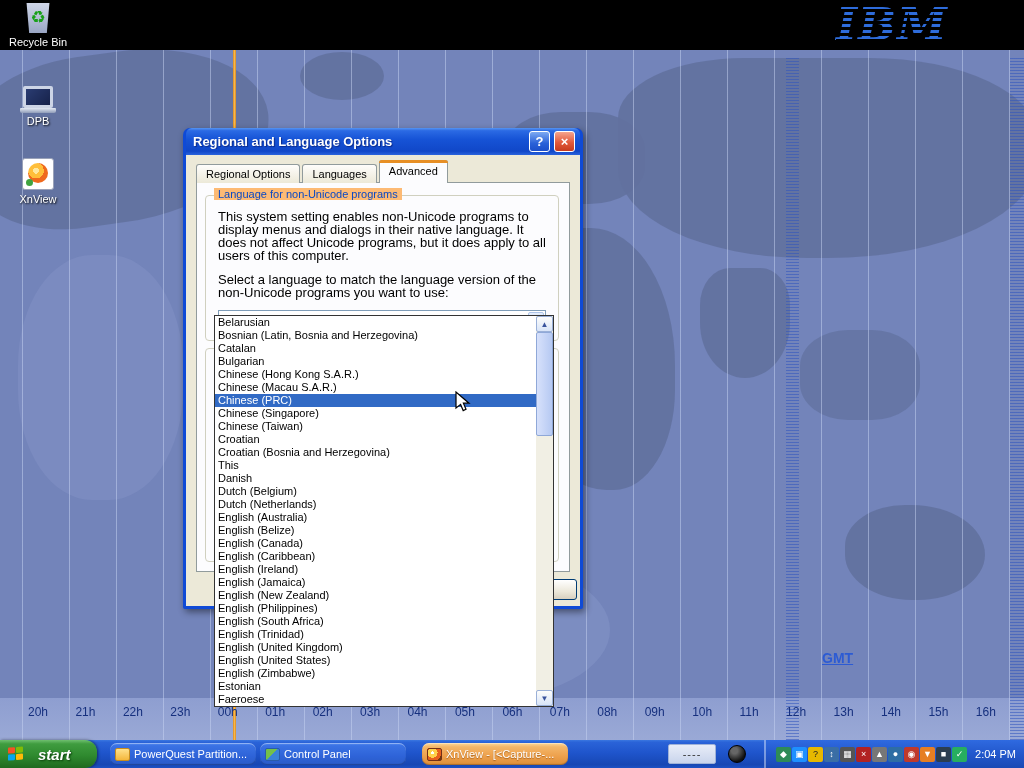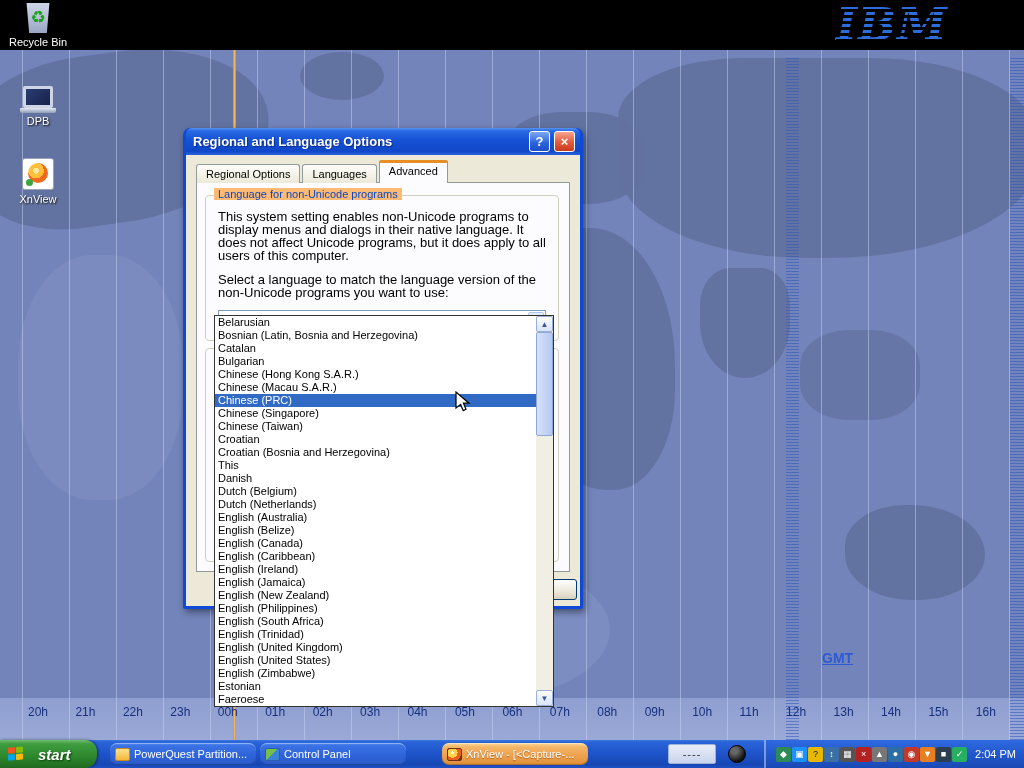--- a/index.html
+++ b/index.html
@@ -138,21 +138,21 @@
   .flag i:nth-child(2){background:#81bc06;}
   .flag i:nth-child(3){background:#05a6f0;}
   .flag i:nth-child(4){background:#ffba08;}
   .task-btns{display:flex;align-items:center;}
   .task-btn{height:22px;width:146px;margin-left:4px;flex:none;display:flex;align-items:center;gap:4px;
     padding:0 5px;box-sizing:border-box;border-radius:7px;color:#fff;font-size:11px;
     white-space:nowrap;overflow:hidden;
     background:linear-gradient(180deg,#5a8ef0 0%,#3a72e4 12%,#2e63d8 60%,#2a5bc8 100%);
     box-shadow:inset 0 1px 0 rgba(255,255,255,.35), inset 0 -1px 1px rgba(0,0,0,.25);}
   .task-btn:nth-of-type(1){margin-left:13px;}
-  .task-btn:nth-of-type(3){margin-left:36px;}
+  .task-btn:nth-of-type(3){margin-left:16px;}
   .task-btn.attention{background:linear-gradient(180deg,#fbd89a 0%,#f4b668 18%,#eda04c 60%,#e08f38 100%);
     text-shadow:0 1px 1px rgba(120,60,0,.6);}
   .tb-ic{width:15px;height:13px;flex:none;border-radius:2px;box-sizing:border-box;}
   .ic-folder{background:linear-gradient(180deg,#ffe08a,#f4b73c);border:1px solid #c78c1e;}
   .ic-cpl{background:linear-gradient(135deg,#74c04a 0 50%,#3a82d8 50% 100%);border:1px solid #2a5ca8;}
   .ic-xnview{background:radial-gradient(circle at 35% 35%,#fff 0 14%,#ffd24a 14% 45%,#e8601c 45% 78%,#70380c 78%);
     border:1px solid #733018;}
   .tb-spacer{flex:1;}
   .dash-seg{height:20px;width:48px;flex:none;margin-left:8px;border:1px solid #9fb2d8;border-radius:2px;
     box-sizing:border-box;display:flex;align-items:center;justify-content:center;

